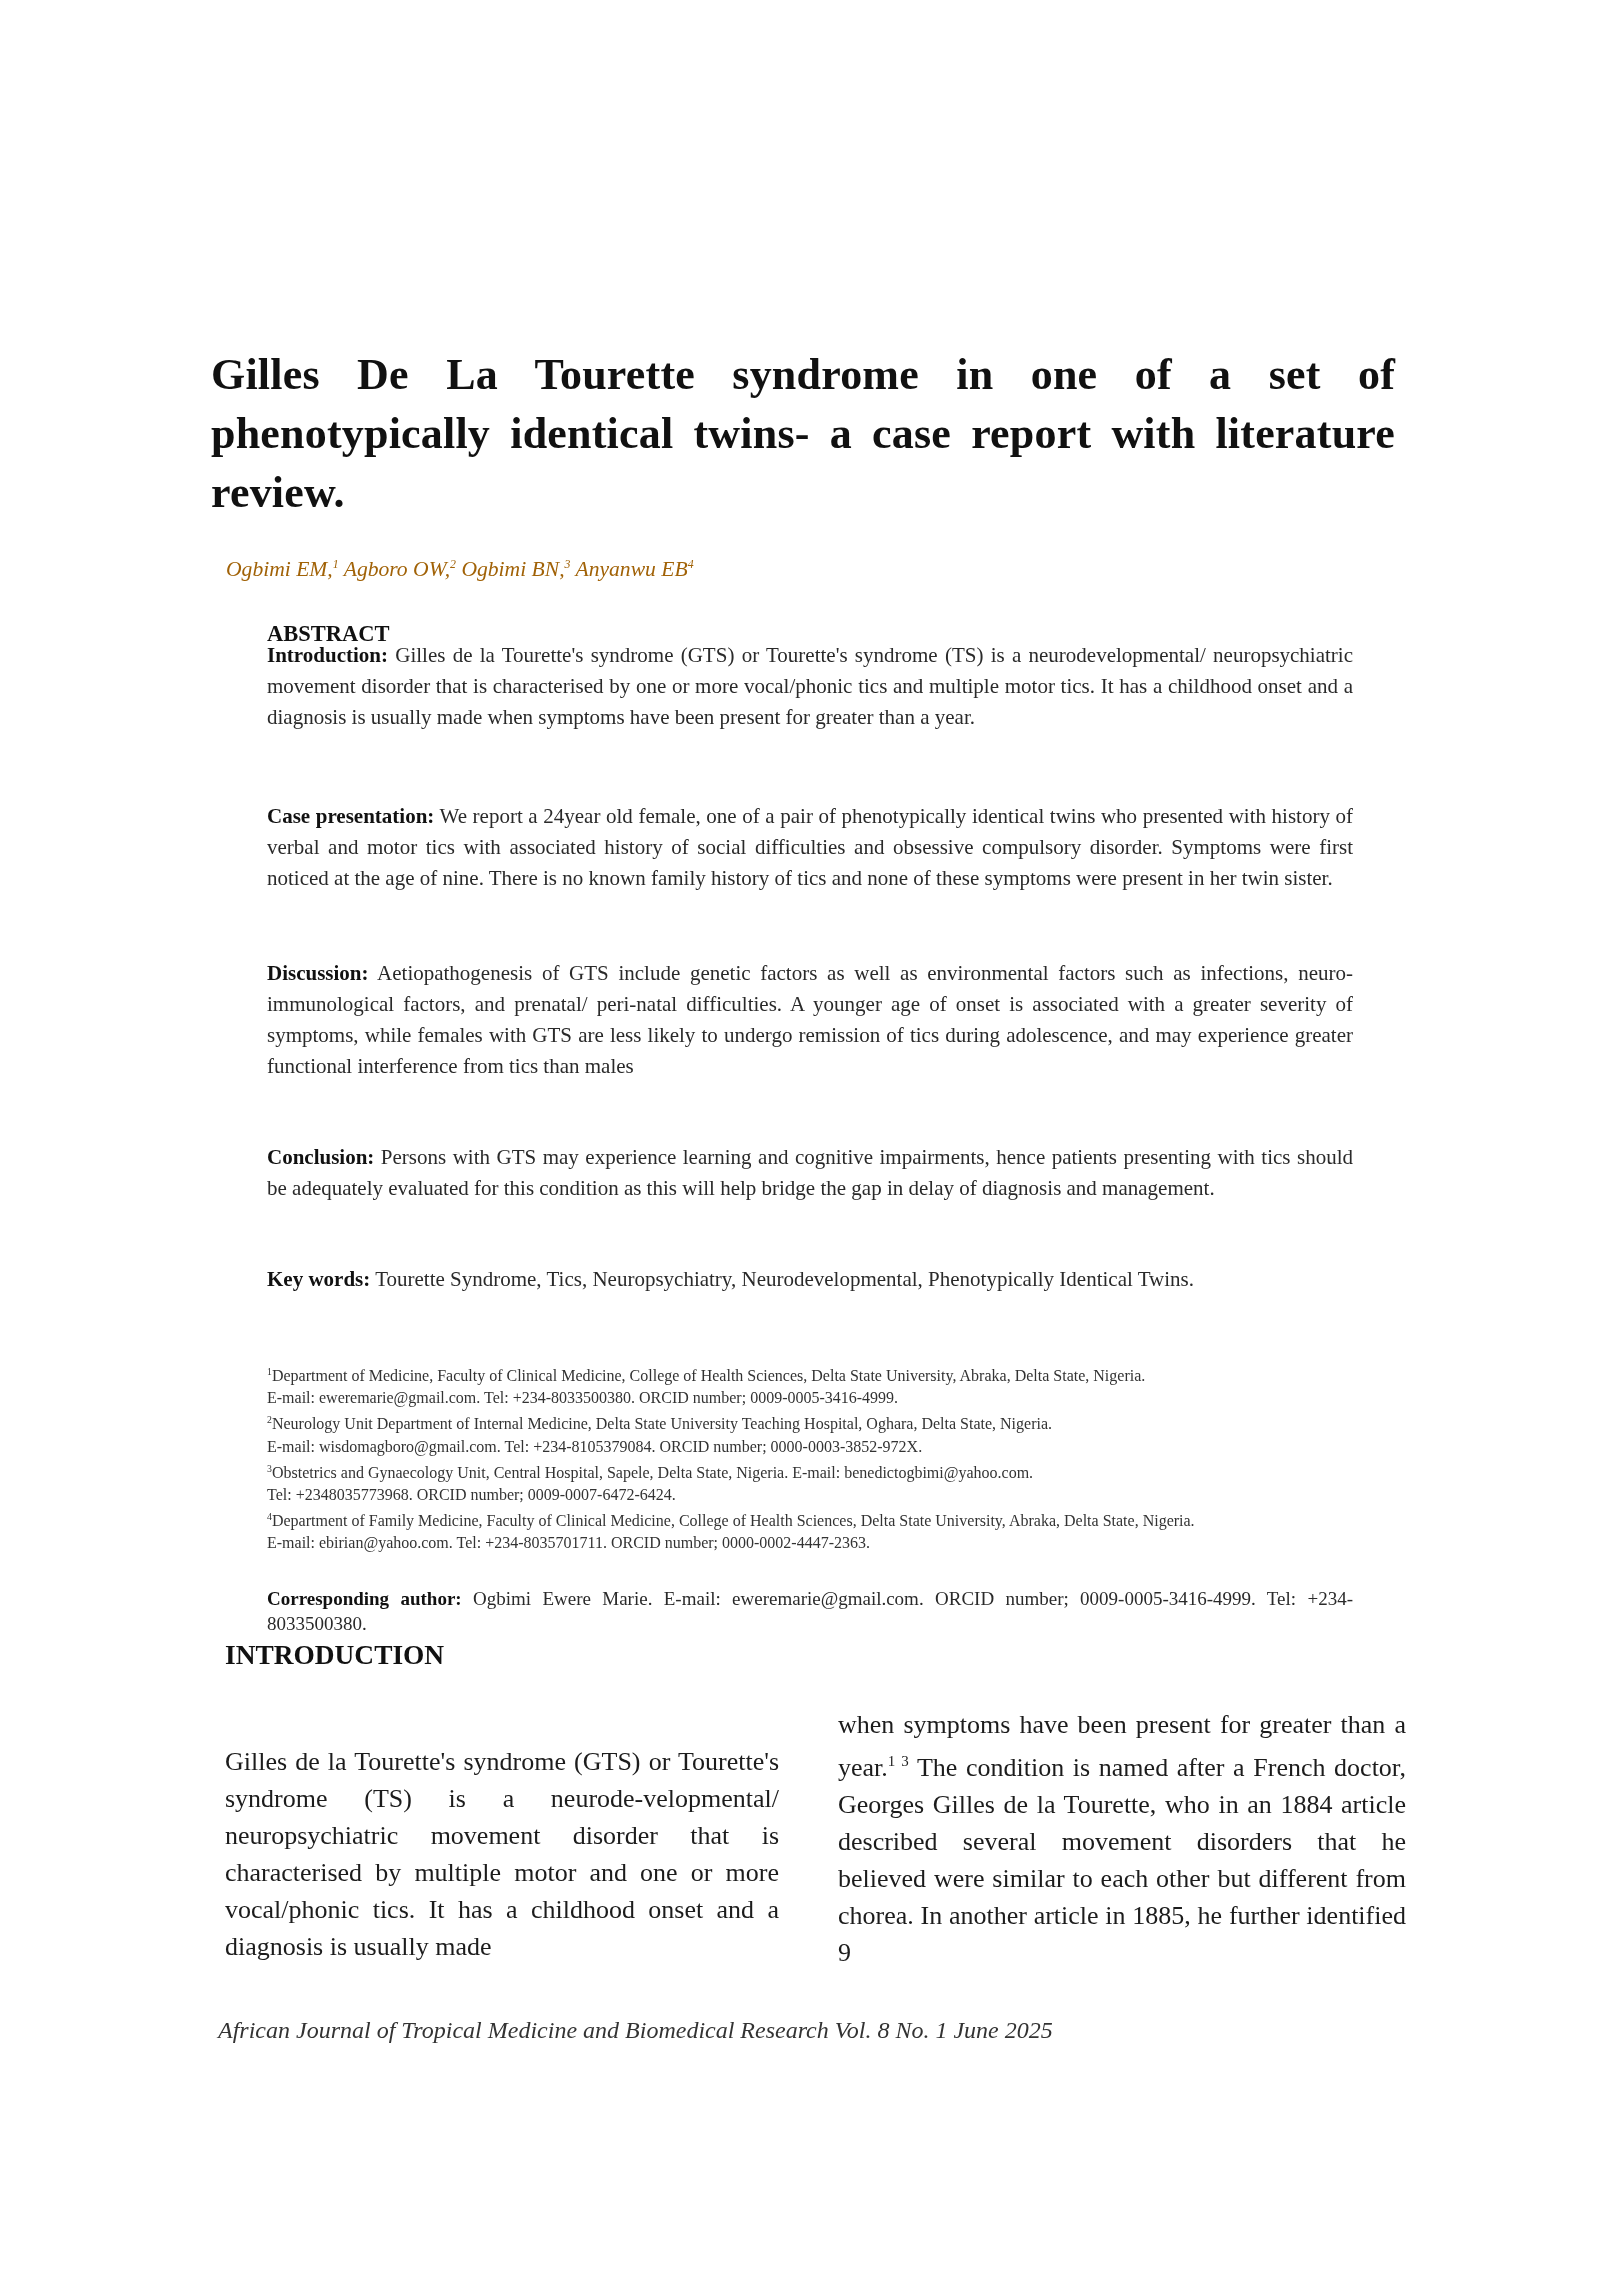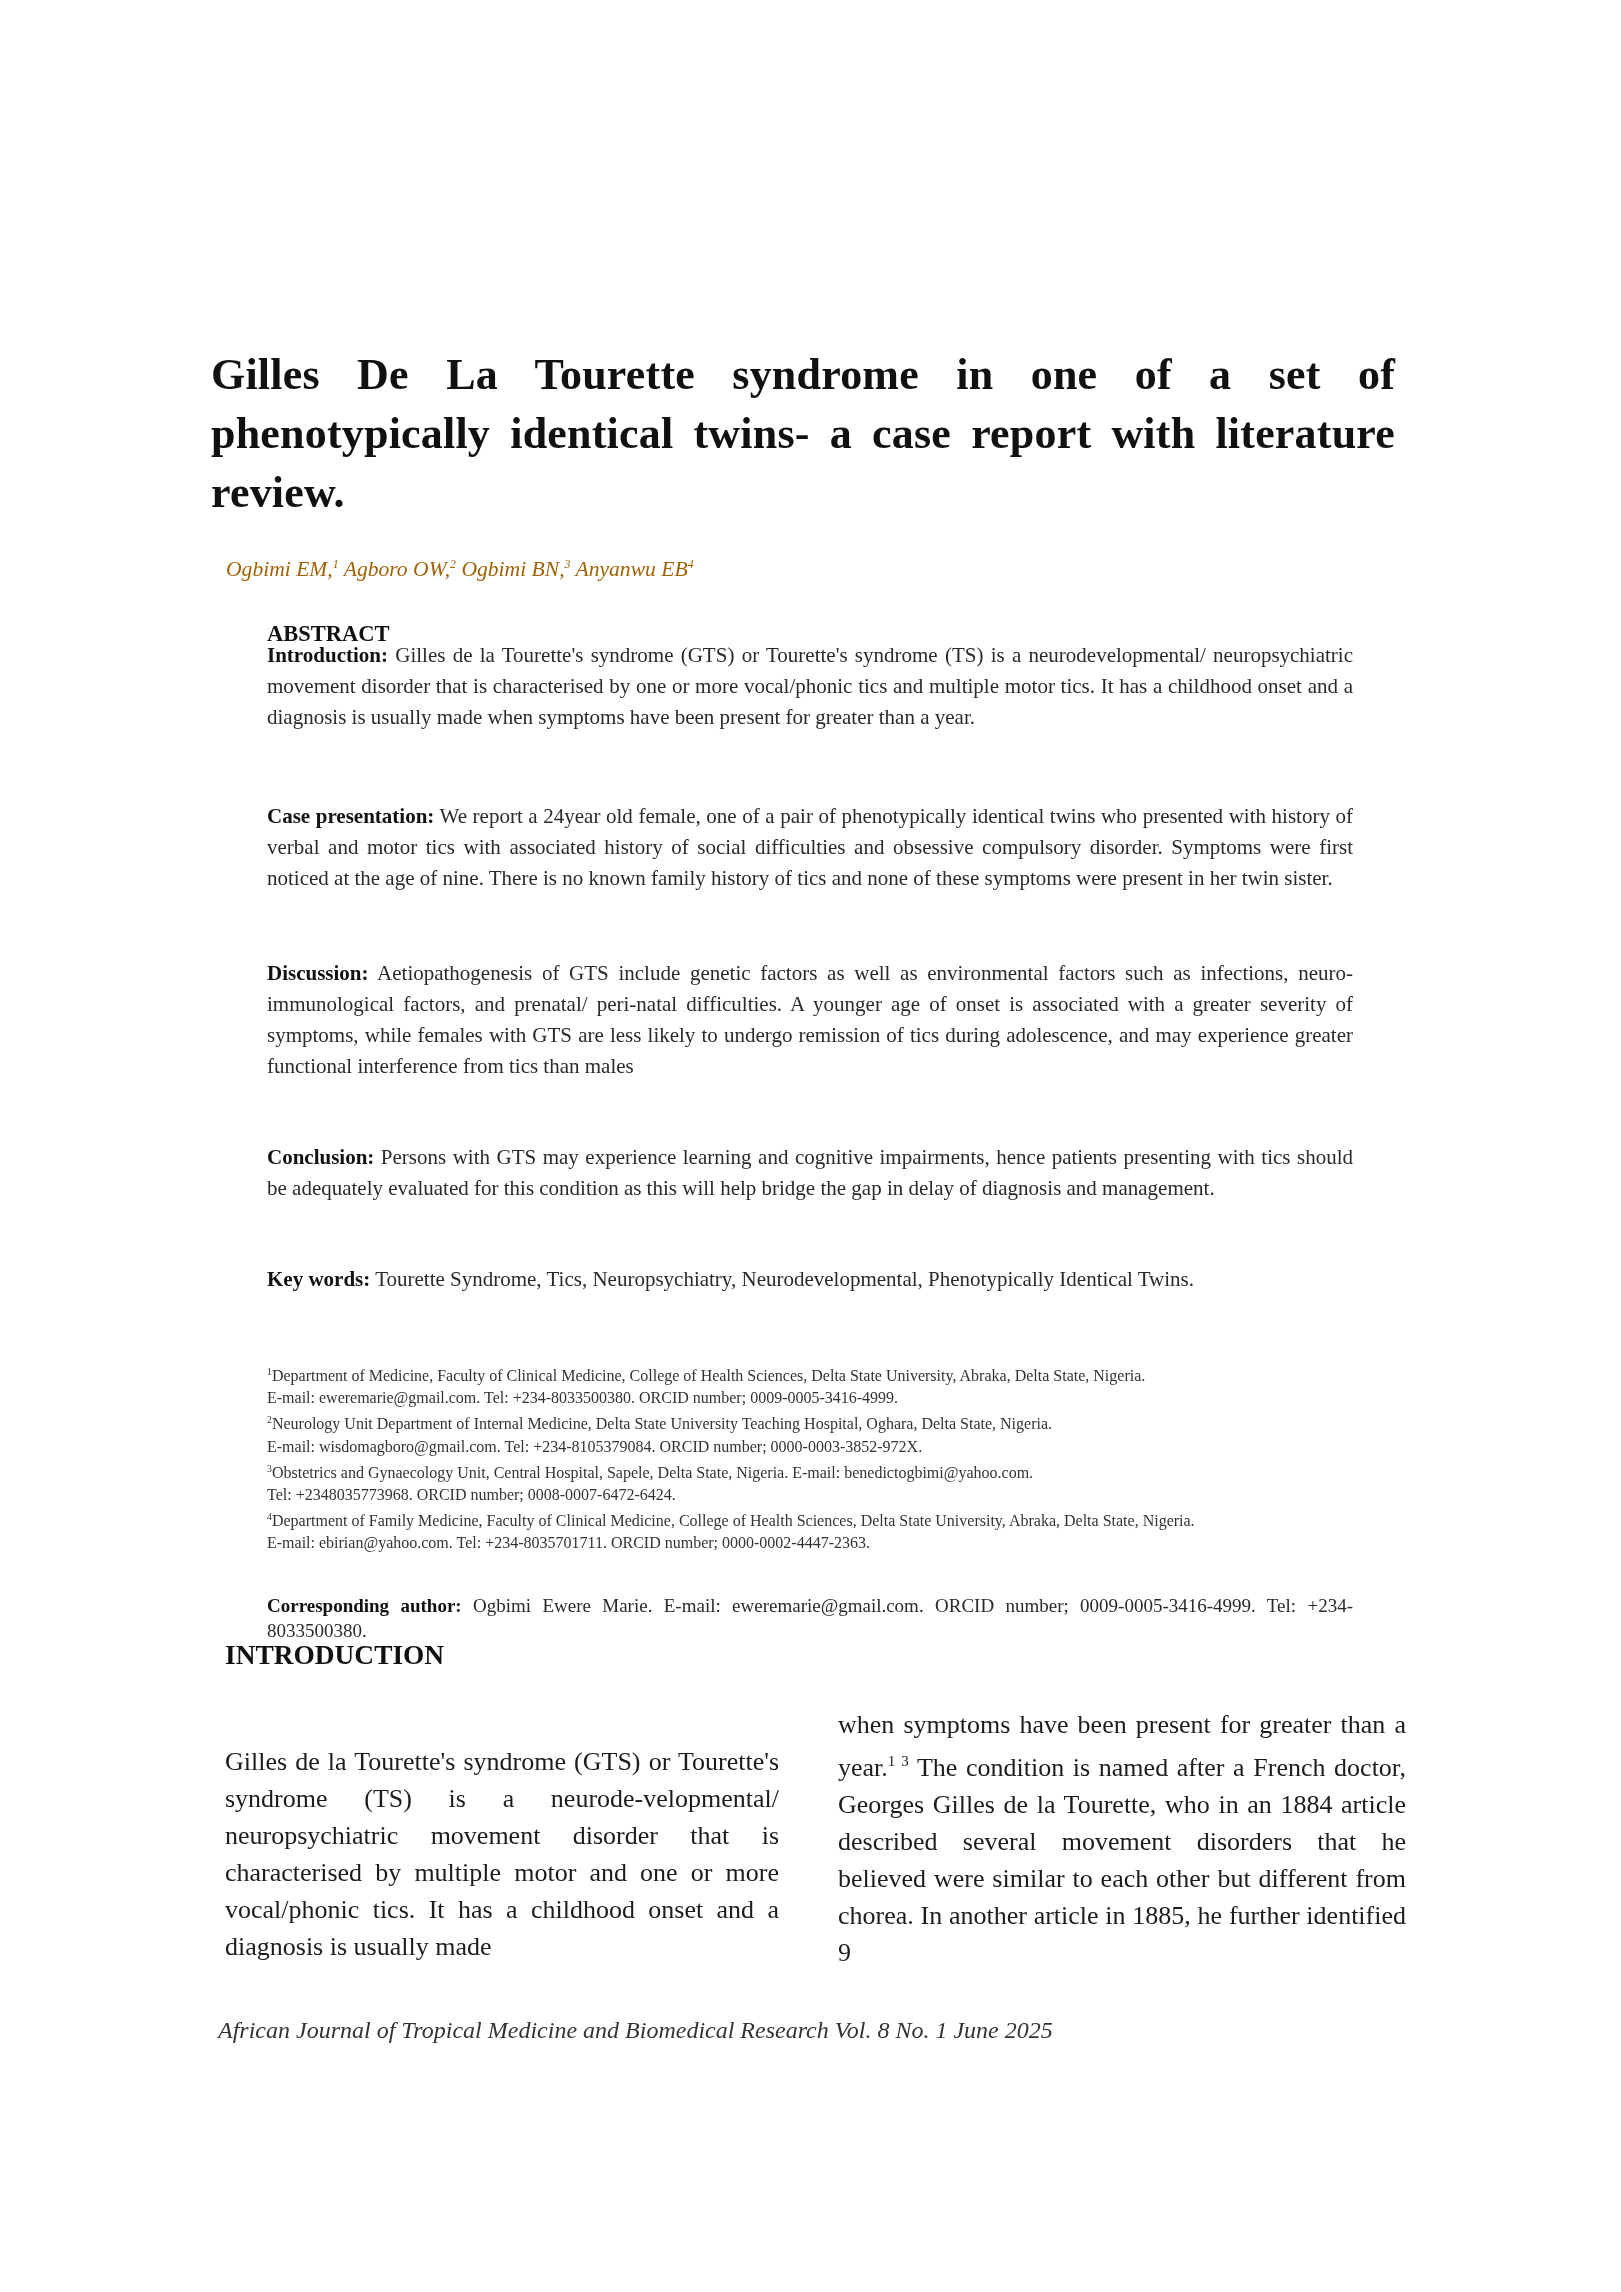--- a/index.html
+++ b/index.html
@@ -25,21 +25,21 @@
     text-align: justify; color: #2a2a2a;
   }
   .abstract b { color: #111; }
   .affil {
     left: 267px; top: 1361px; width: 1088px; font-size: 16px; line-height: 22px;
     color: #333;
   }
   .affil sup { font-size: 9.8px; }
   .corr {
     left: 267px; top: 1587px; width: 1086px; font-size: 19px; line-height: 24.5px;
-    text-align: justify; color: #2a2a2a; margin-top: 7px;
+    text-align: justify; color: #2a2a2a;
   }
   .corr b { color: #111; }
   .intro-heading {
     left: 225px; top: 1640px; font-size: 27.4px; font-weight: bold; color: #111;
   }
   .col {
     font-size: 26px; line-height: 37px; text-align: justify; color: #1c1c1c;
   }
   .col-left { left: 225px; top: 1743px; width: 554px; }
   .col-right { left: 838px; top: 1706px; width: 568px; }
@@ -91,21 +91,21 @@
   <div>
     <sup>1</sup><span>Department of Medicine, Faculty of Clinical Medicine, College of Health Sciences, Delta State University, Abraka, Delta State, Nigeria.</span><br>
     <span>E-mail: eweremarie@gmail.com. Tel: +234-8033500380. ORCID number; 0009-0005-3416-4999.</span>
   </div>
   <div>
     <sup>2</sup><span>Neurology Unit Department of Internal Medicine, Delta State University Teaching Hospital, Oghara, Delta State, Nigeria.</span><br>
     <span>E-mail: wisdomagboro@gmail.com. Tel: +234-8105379084. ORCID number; 0000-0003-3852-972X.</span>
   </div>
   <div>
     <sup>3</sup><span>Obstetrics and Gynaecology Unit, Central Hospital, Sapele, Delta State, Nigeria. E-mail: benedictogbimi@yahoo.com.</span><br>
-    <span>Tel: +2348035773968. ORCID number; 0008-0007-6472-6424.</span>
+    <span>Tel: +2348035773968. ORCID number; 0009-0007-6472-6424.</span>
   </div>
   <div>
     <sup>4</sup><span>Department of Family Medicine, Faculty of Clinical Medicine, College of Health Sciences, Delta State University, Abraka, Delta State, Nigeria.</span><br>
     <span>E-mail: ebirian@yahoo.com. Tel: +234-8035701711. ORCID number; 0000-0002-4447-2363.</span>
   </div>
 </div>
 
 <div class="abs corr">
   <b>Corresponding author:</b>
   <span>Ogbimi Ewere Marie. E-mail: eweremarie@gmail.com.  ORCID number; 0009-0005-3416-4999. Tel: +234-8033500380.</span>

